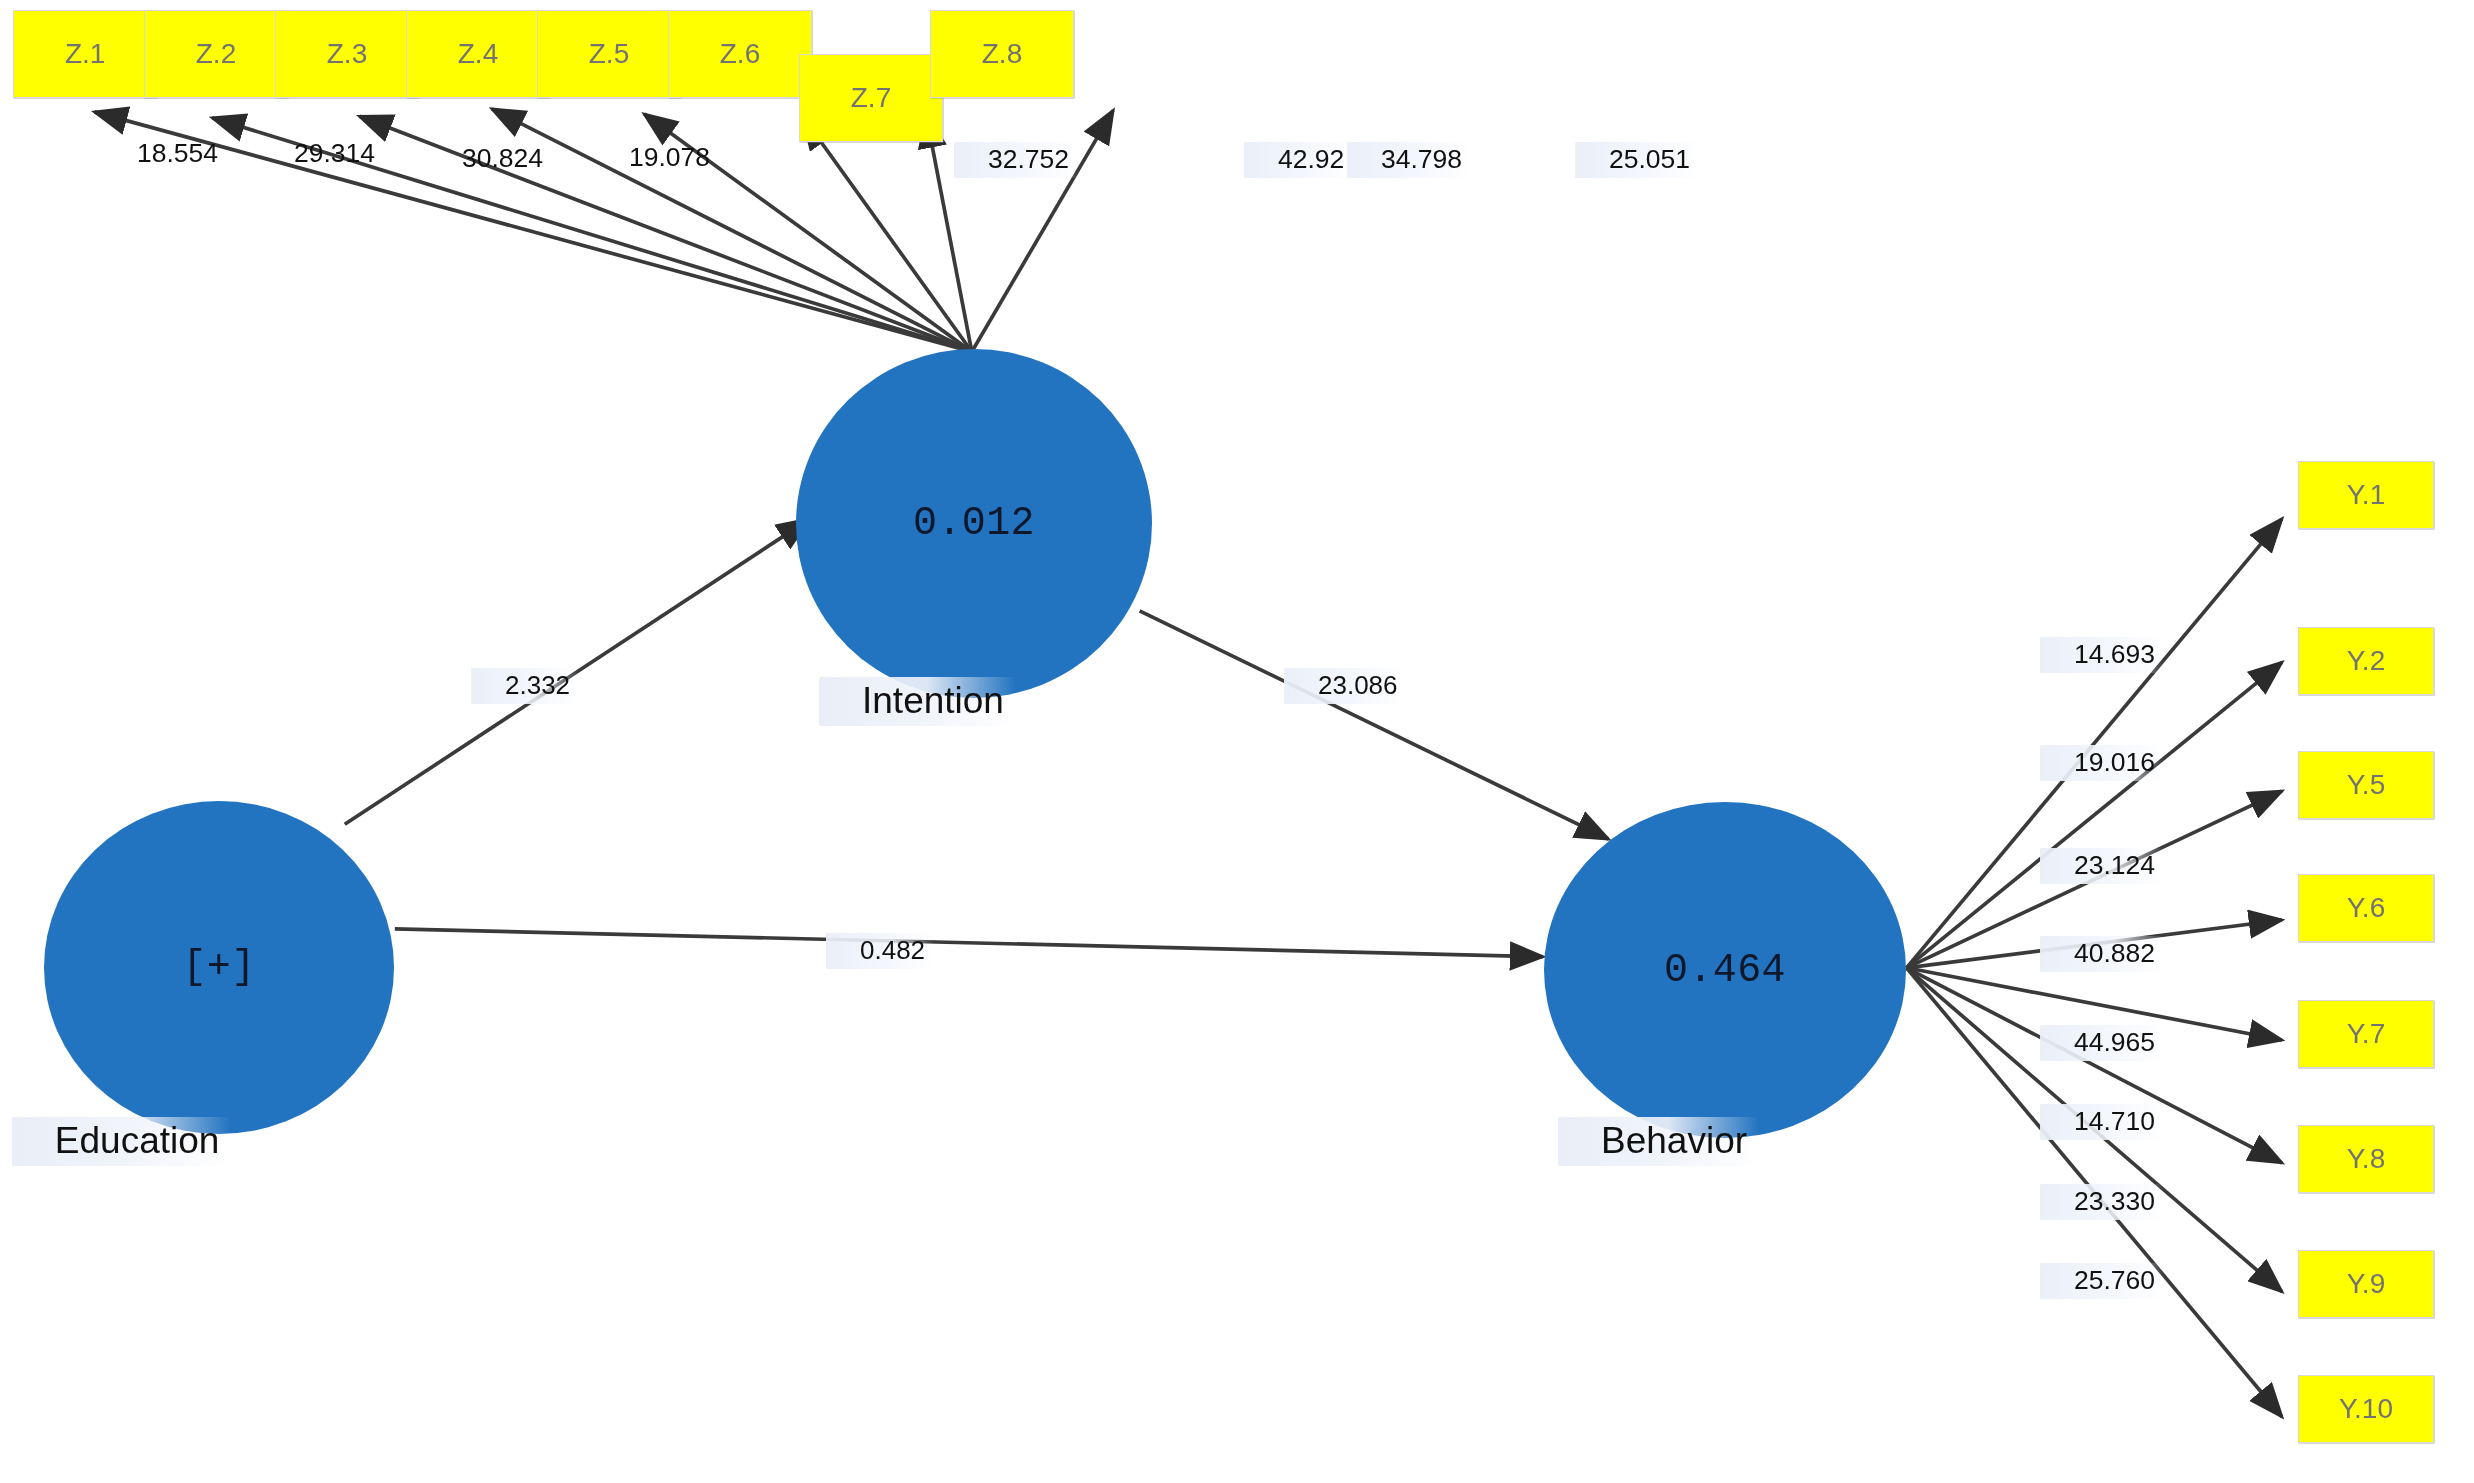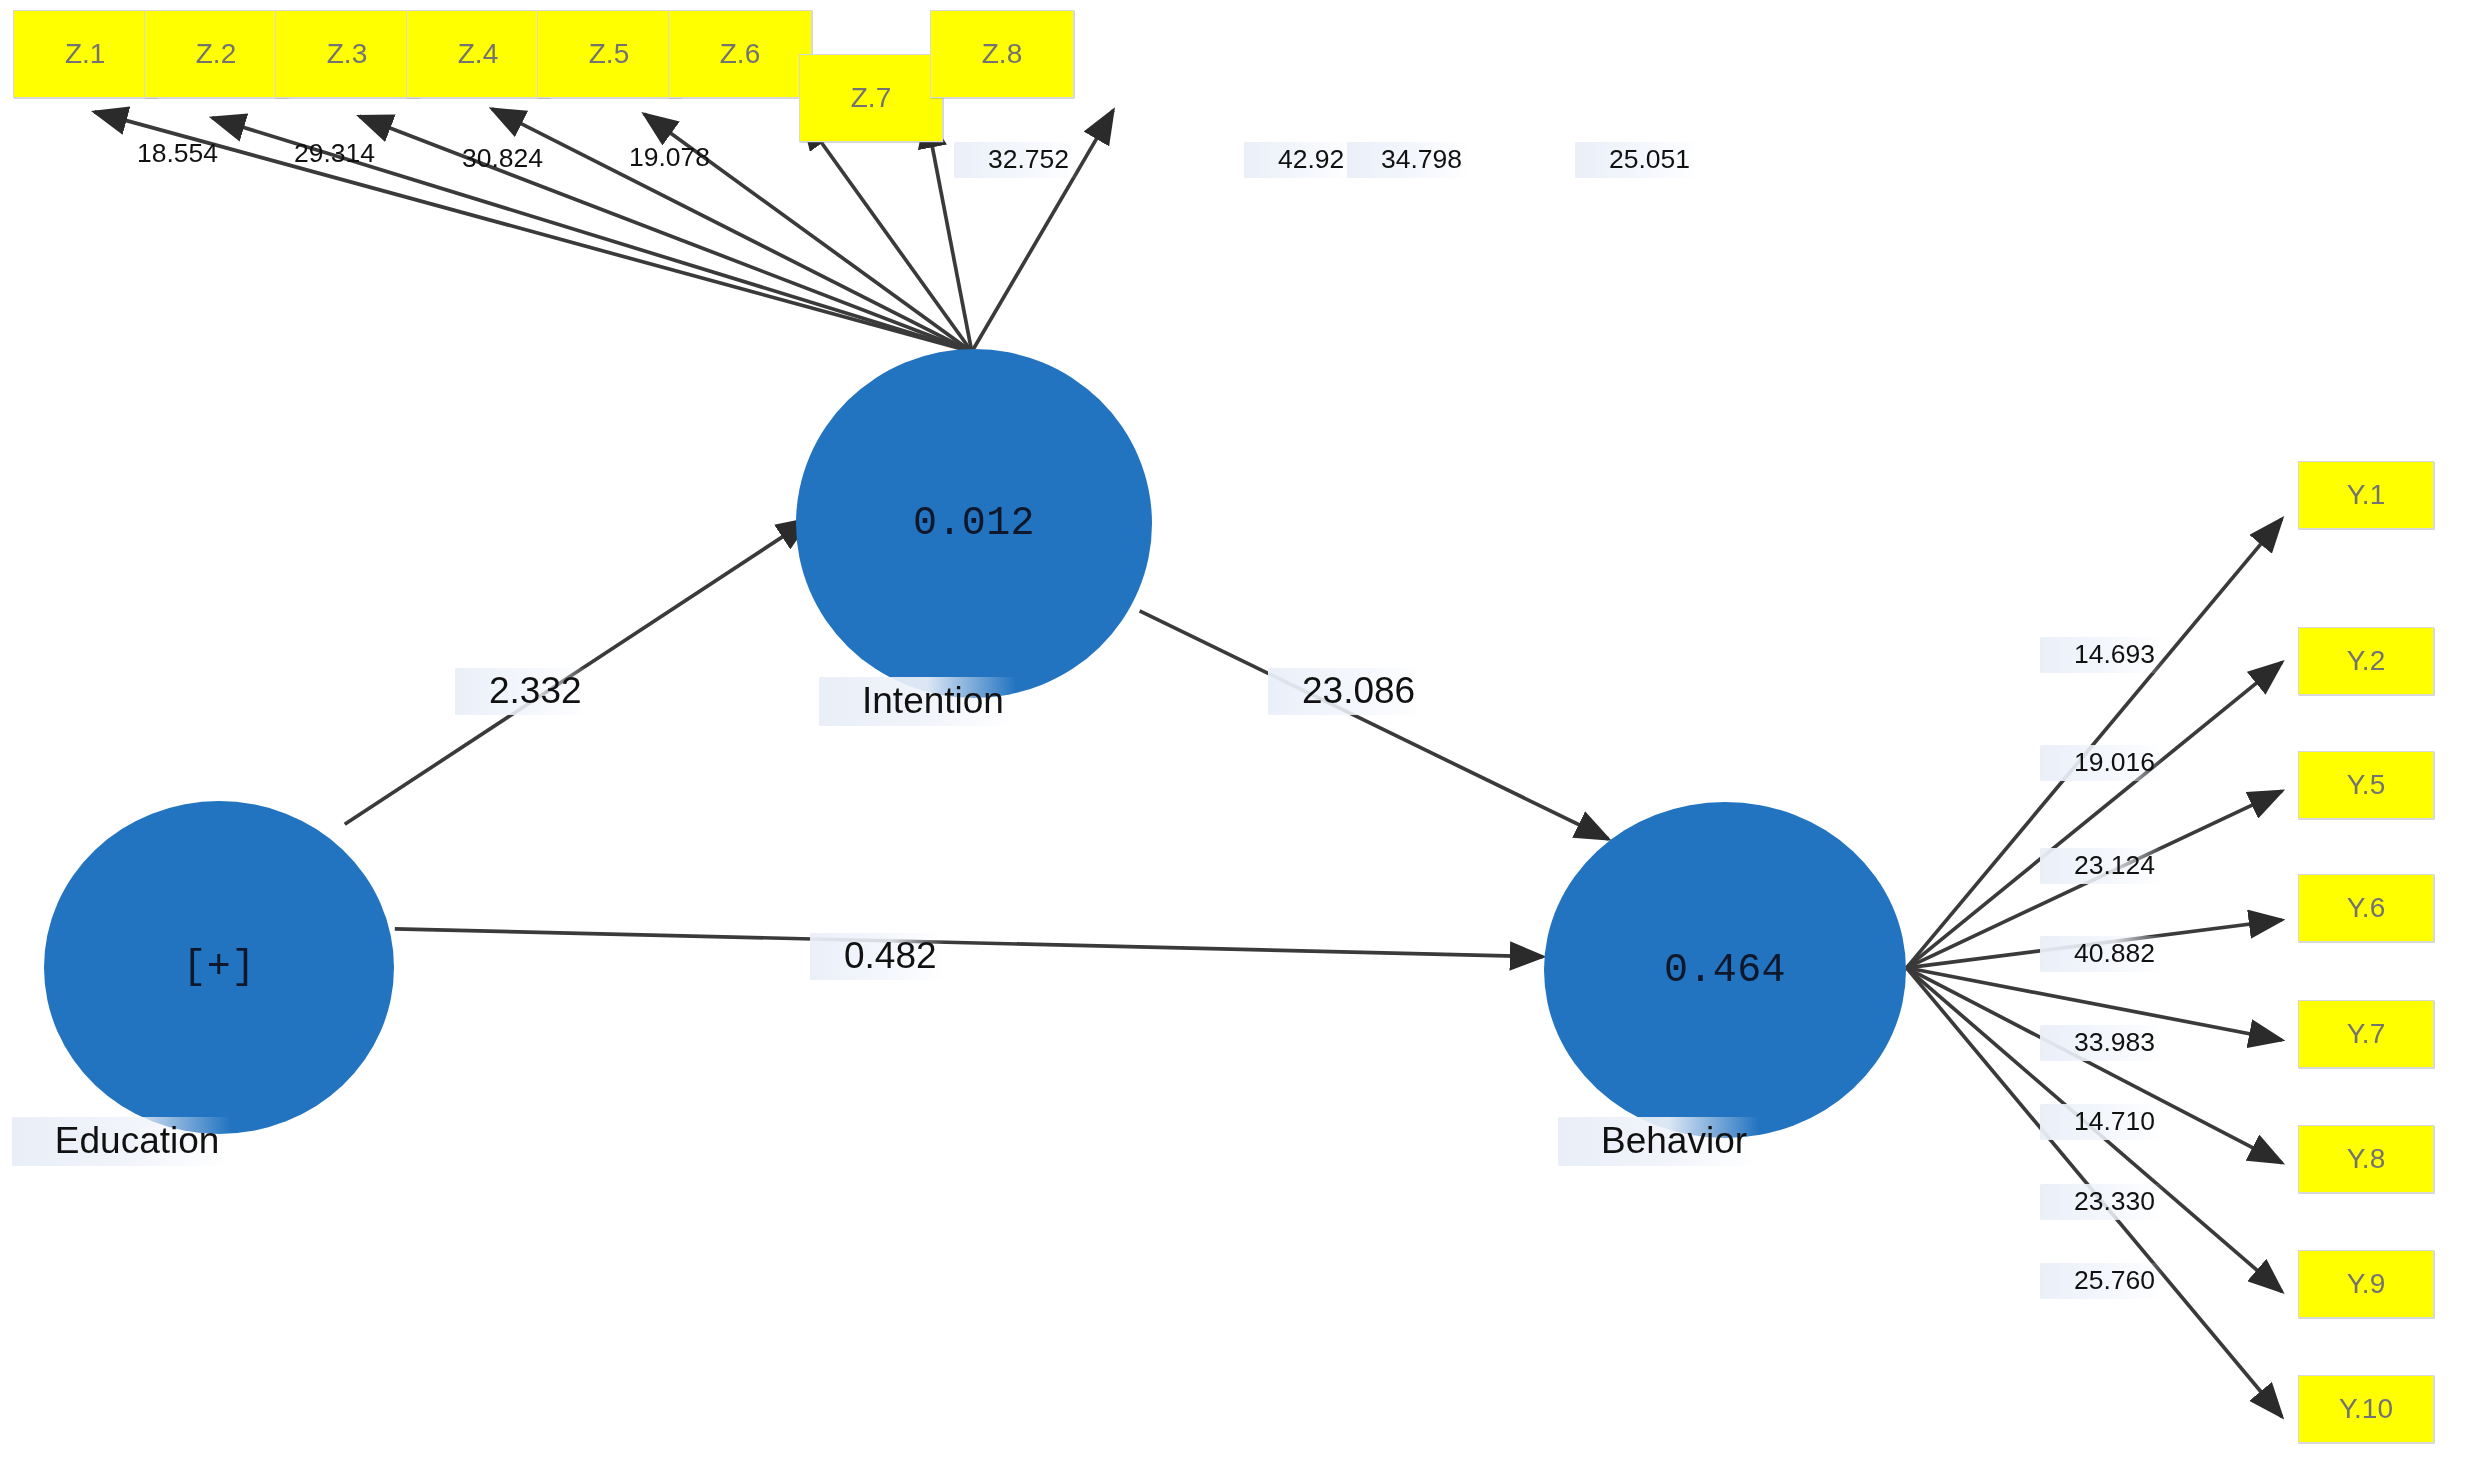--- a/index.html
+++ b/index.html
@@ -81,21 +81,21 @@
   .coef {
     position: absolute;
     font-family: "Liberation Sans", sans-serif;
     color: #111111;
     white-space: nowrap;
     background: linear-gradient(to right, rgba(233,238,248,0.95) 0%, rgba(243,246,252,0.85) 60%, rgba(255,255,255,0) 100%);
     padding: 2.2px 8.8px 2.9px 34px;
     border-radius: 1.5px;
   }
   .coef.small { font-size: 26.5px; }
-  .coef.big   { font-size: 37px; }
+  .coef.big   { font-size: 26px; margin-left: 16px; }
   .coef.plain {
     background: none;
     padding: 0;
   }
 </style>
 </head>
 <body>
 
 <div id="stage">
 
@@ -210,19 +210,19 @@
       <span>Y.9</span>
     </div>
   <div class="indicator y" style="left:2298px; top:1375px;">
       <span>Y.10</span>
     </div>
 
   <div class="coef small" style="left:2040px; top:637px;">14.693</div>
   <div class="coef small" style="left:2040px; top:745px;">19.016</div>
   <div class="coef small" style="left:2040px; top:848px;">23.124</div>
   <div class="coef small" style="left:2040px; top:936px;">40.882</div>
-  <div class="coef small" style="left:2040px; top:1025px;">33.983</div>
+  <div class="coef small" style="left:2040px; top:1025px;">44.965</div>
   <div class="coef small" style="left:2040px; top:1104px;">14.710</div>
   <div class="coef small" style="left:2040px; top:1184px;">23.330</div>
   <div class="coef small" style="left:2040px; top:1263px;">25.760</div>
 
 </div>
 
 
 </body></html>

